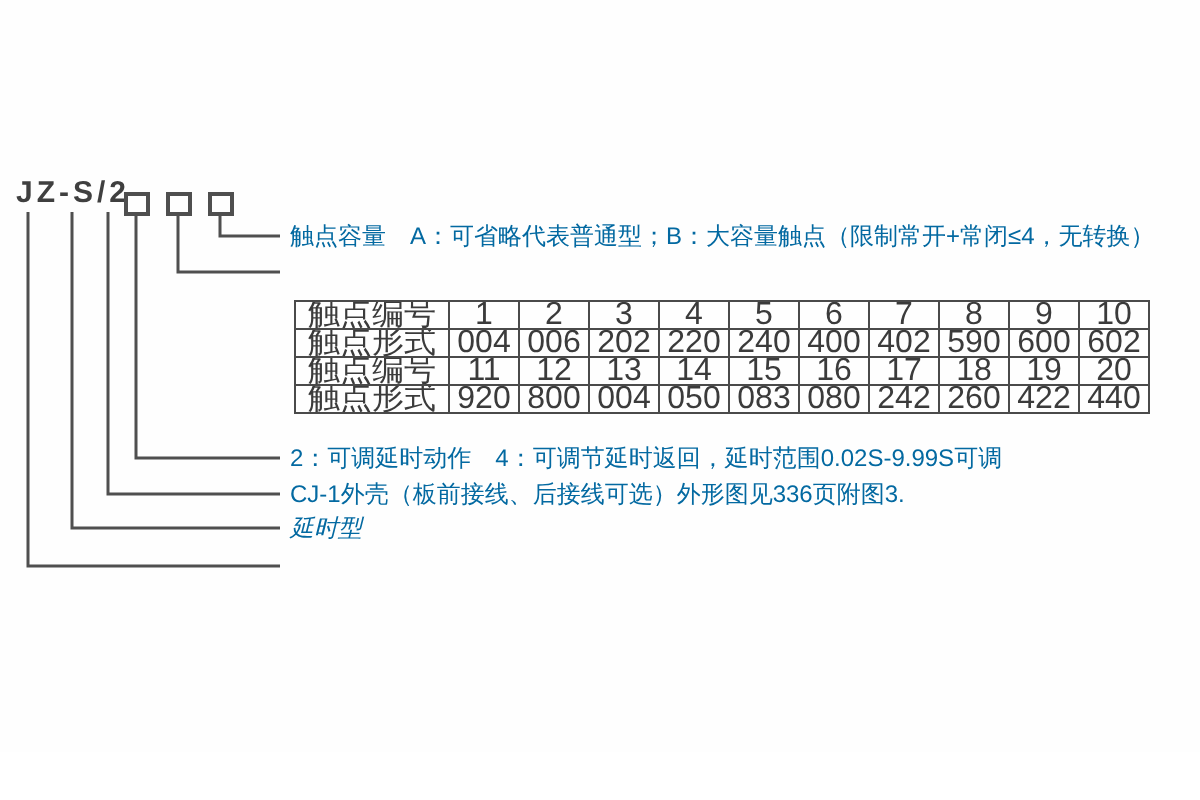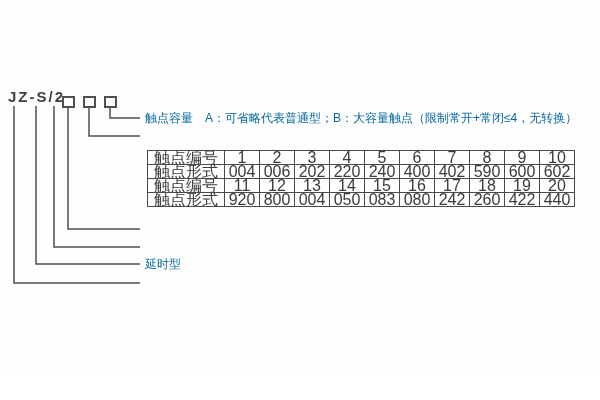--- a/index.html
+++ b/index.html
@@ -61,21 +61,23 @@
       <polyline points="110,108 110,118 140,118"></polyline>
       <polyline points="89,108 89,136 140,136"></polyline>
       <polyline points="68,108 68,229 140,229"></polyline>
       <polyline points="54,106 54,247 140,247"></polyline>
       <polyline points="36,106 36,264 140,264"></polyline>
       <polyline points="14,106 14,283 140,283"></polyline>
     </g>
   </svg>
 
   <div class="ann" style="top:111px;">触点容量　A：可省略代表普通型；B：大容量触点（限制常开+常闭≤4，无转换）</div>
-  <div class="ann" style="top:257px;">延时型</div>
+  <div class="ann" style="top:222px;">2：可调延时动作　4：可调节延时返回，延时范围0.02S-9.99S可调</div>
+  <div class="ann" style="top:240px;">CJ-1外壳（板前接线、后接线可选）外形图见336页附图3.</div>
+  <div class="ann" style="top:257px;font-style:italic;">延时型</div>
 
   <table class="contact-table">
     <tbody>
       <tr>
         <td class="hdr">触点编号</td>
         <td class="val">1</td>
         <td class="val">2</td>
         <td class="val">3</td>
         <td class="val">4</td>
         <td class="val">5</td>

